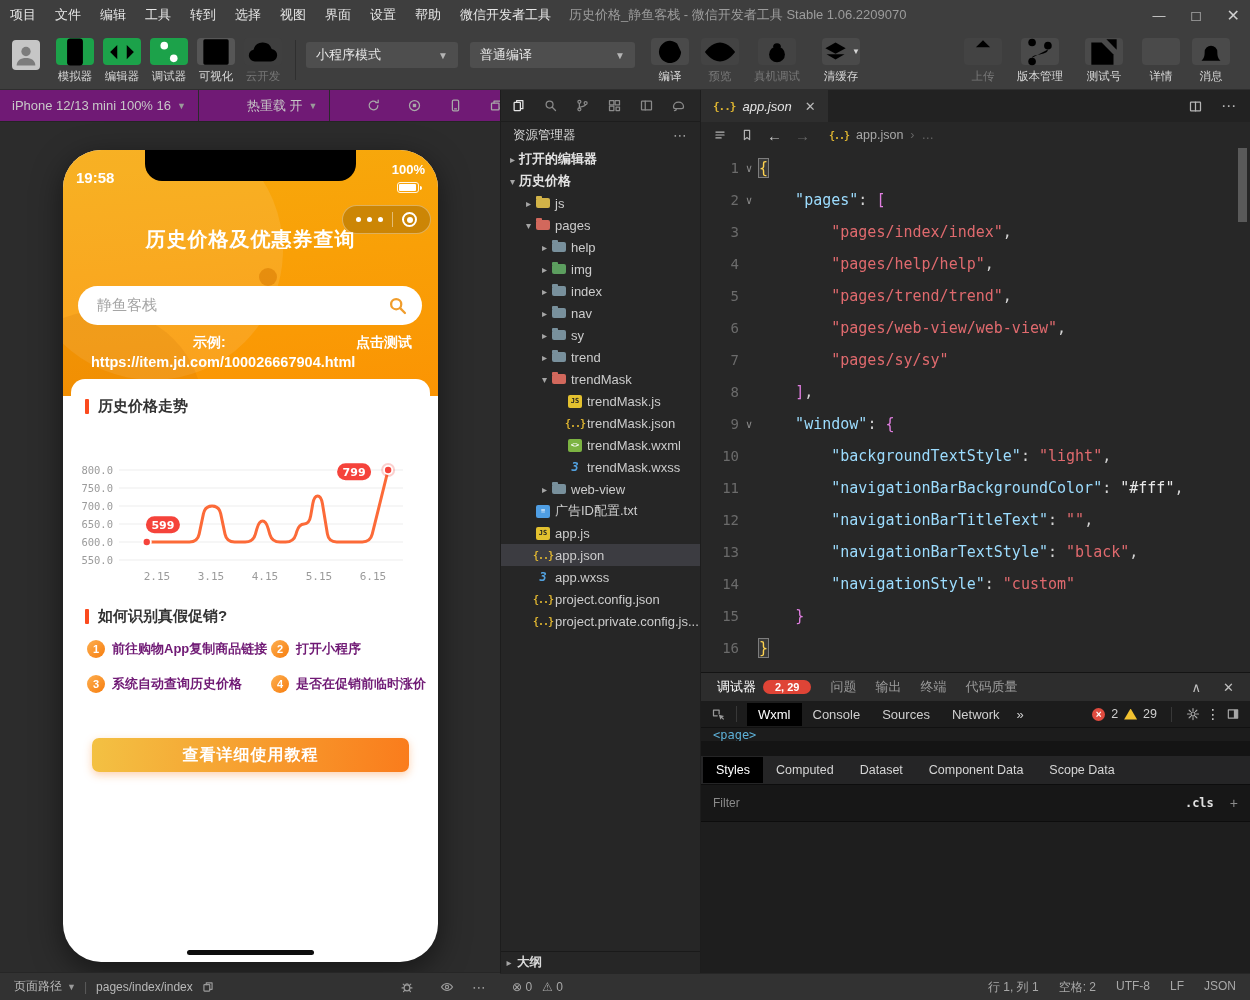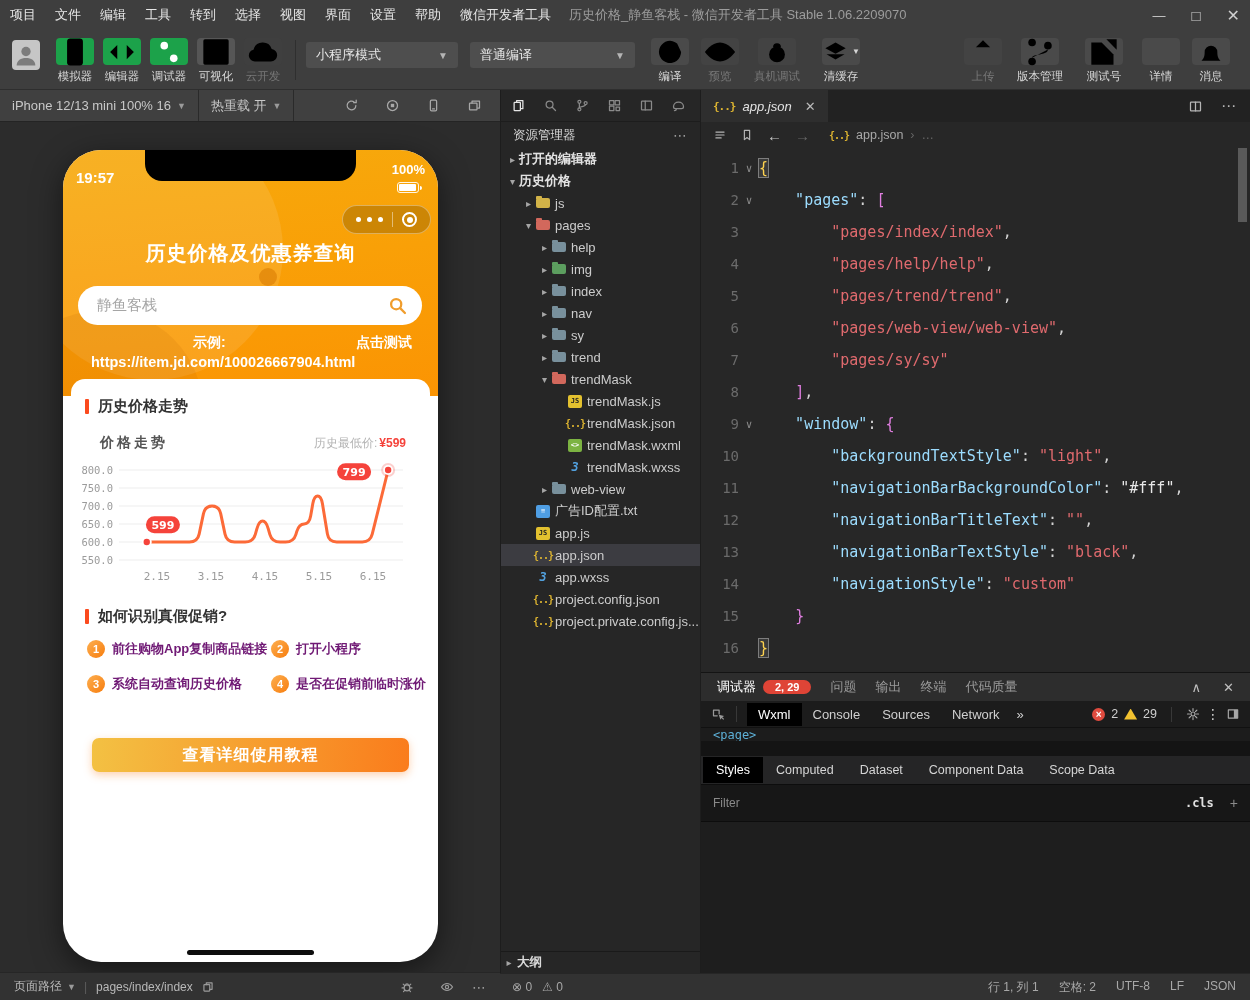--- a/index.html
+++ b/index.html
@@ -33,21 +33,21 @@
   .tact .box{height:27px;display:flex;align-items:center;justify-content:center;font-size:17px;color:#d6d6d6;border-radius:4px;background:#4a4a4a;width:38px;margin:0 auto;}
   .tact .lbl{font-size:11.5px;color:#d8d8d8;margin-top:4px;white-space:nowrap;}
   .tact.dim .box{color:#787878;background:#434343;}
   .tact.dim .lbl{color:#787878;}
   .tact.wide{width:60px;}
   #tb-right{margin-left:auto;display:flex;}
   .tact .caret{font-size:9px;margin-left:3px;color:#d6d6d6;}
 
   
   #sim{position:absolute;left:0;top:90px;width:500px;height:910px;background:#2c2c2c;}
-  #sim-toolbar{height:32px;display:flex;align-items:center;background:#404040;border-bottom:1px solid #242424;font-size:13px;color:#c8c8c8;}
+  #sim-toolbar{height:32px;display:flex;align-items:center;background:#701a75;border-bottom:1px solid #242424;font-size:13px;color:#c8c8c8;gap:36px;}
   .sim-dd{height:100%;display:flex;align-items:center;padding:0 12px;border-right:1px solid #2a2a2a;white-space:nowrap;}
   .sim-dd .caret{font-size:9px;color:#9a9a9a;margin-left:6px;}
   #sim-icons{margin-left:auto;display:flex;gap:26px;padding-right:18px;color:#a8a8a8;font-size:15px;}
   #sim-bottom{position:absolute;left:0;bottom:0;width:100%;height:28px;background:#323232;border-top:1px solid #262626;display:flex;align-items:center;font-size:12px;color:#b8b8b8;padding:0 14px;}
   #sim-bottom .caret{font-size:9px;color:#9a9a9a;margin:0 8px 0 5px;}
   #sim-bottom .sep{color:#5c5c5c;margin-right:9px;}
   #sim-bottom .icon{font-size:14px;color:#9a9a9a;margin-left:8px;}
   #sim-bottom-right{margin-left:auto;display:flex;gap:18px;color:#9a9a9a;font-size:14px;align-items:center;}
 
   
@@ -62,21 +62,21 @@
   .ph-time{font-size:15px;font-weight:700;}
   .ph-batt-wrap{margin-left:auto;display:flex;align-items:center;gap:5px;font-size:13px;font-weight:600;flex-direction:column;}
   .batt{width:22px;height:11px;border:1px solid rgba(255,255,255,.9);border-radius:3px;position:relative;}
   .batt i{position:absolute;left:1px;top:1px;bottom:1px;width:17px;background:#fff;border-radius:1px;}
   .batt:after{content:"";position:absolute;right:-4px;top:2.5px;width:2px;height:4px;background:#fff;border-radius:0 2px 2px 0;}
   .capsule{position:absolute;left:279px;top:55px;width:89px;height:29px;border-radius:15px;background:rgba(90,60,0,.28);border:1px solid rgba(255,255,255,.35);display:flex;align-items:center;justify-content:center;gap:6px;}
   .capsule .dt{width:5px;height:5px;border-radius:50%;background:#fff;}
   .capsule .dv{width:1px;height:15px;background:rgba(255,255,255,.45);margin:0 3px;}
   .capsule .tgt{width:15px;height:15px;border:2px solid #fff;border-radius:50%;display:flex;align-items:center;justify-content:center;}
   .capsule .tgt i{width:6px;height:6px;border-radius:50%;background:#fff;}
-  .ph-title{position:absolute;left:0;top:90px;width:100%;text-align:center;color:#fff;font-size:20px;font-weight:700;letter-spacing:1px;}
+  .ph-title{position:absolute;left:0;top:76px;width:100%;text-align:center;color:#fff;font-size:20px;font-weight:700;letter-spacing:1px;}
   .ph-search{position:absolute;left:15px;top:136px;width:344px;height:39px;background:#fff;border-radius:20px;display:flex;align-items:center;padding:0 14px 0 19px;}
   .ph-search .ph-q{font-size:15px;color:#a5a5a5;}
   .ph-search .icon{margin-left:auto;font-size:21px;color:#f09d2c;}
   .ph-example-label{position:absolute;left:130px;top:184px;color:#fff;font-size:14px;font-weight:700;}
   .ph-test{position:absolute;right:26px;top:184px;color:#fff;font-size:14px;font-weight:700;}
   .ph-url{position:absolute;left:28px;top:204px;color:#fff;font-size:14.5px;font-weight:700;}
   .ph-card{position:absolute;left:8px;top:229px;width:359px;height:562px;background:#fff;border-radius:14px;}
   .sec-title{position:absolute;display:flex;align-items:center;gap:9px;}
   .sec-title .bar{width:4px;height:15px;background:#fb4a1e;border-radius:1px;}
   .sec-title .txt{font-size:15px;font-weight:800;color:#333;}
@@ -393,21 +393,21 @@
     </div>
 
     <div id="phone">
       <div class="ph-header">
         <div class="blob b1"></div>
         <div class="blob b2"></div>
         <div class="blob b3"></div>
       </div>
       <div class="notch"></div>
       <div class="ph-status">
-        <span class="ph-time">19:57</span>
+        <span class="ph-time">19:58</span>
         <span class="ph-batt-wrap">
           <span>100%</span>
           <span class="batt">
               <i></i>
             </span>
         </span>
       </div>
       <div class="capsule">
         <span class="dt"></span>
         <span class="dt"></span>
@@ -427,25 +427,20 @@
             </svg>
           </span>
       </div>
       <div class="ph-example-label">示例:</div>
       <div class="ph-test">点击测试</div>
       <div class="ph-url">https://item.jd.com/100026667904.html</div>
       <div class="ph-card"></div>
       <div class="sec-title" id="sec1">
         <span class="bar"></span>
         <span class="txt">历史价格走势</span>
-      </div>
-      <div class="chart-head">
-        <span class="ct">价格走势</span>
-        <span class="lg">历史最低价:</span>
-        <span class="lgv">¥599</span>
       </div>
       <svg id="trend-svg" width="356" height="142">
           <line x1="50" y1="20" x2="334" y2="20" stroke="#ededed" stroke-width="1"></line>
           <text x="44" y="23.5" text-anchor="end" font-size="10.5" fill="#9b9b9b" font-family="DejaVu Sans Mono, monospace">800.0</text>
           <line x1="50" y1="38" x2="334" y2="38" stroke="#ededed" stroke-width="1"></line>
           <text x="44" y="41.5" text-anchor="end" font-size="10.5" fill="#9b9b9b" font-family="DejaVu Sans Mono, monospace">750.0</text>
           <line x1="50" y1="56" x2="334" y2="56" stroke="#ededed" stroke-width="1"></line>
           <text x="44" y="59.5" text-anchor="end" font-size="10.5" fill="#9b9b9b" font-family="DejaVu Sans Mono, monospace">700.0</text>
           <line x1="50" y1="74" x2="334" y2="74" stroke="#ededed" stroke-width="1"></line>
           <text x="44" y="77.5" text-anchor="end" font-size="10.5" fill="#9b9b9b" font-family="DejaVu Sans Mono, monospace">650.0</text>

